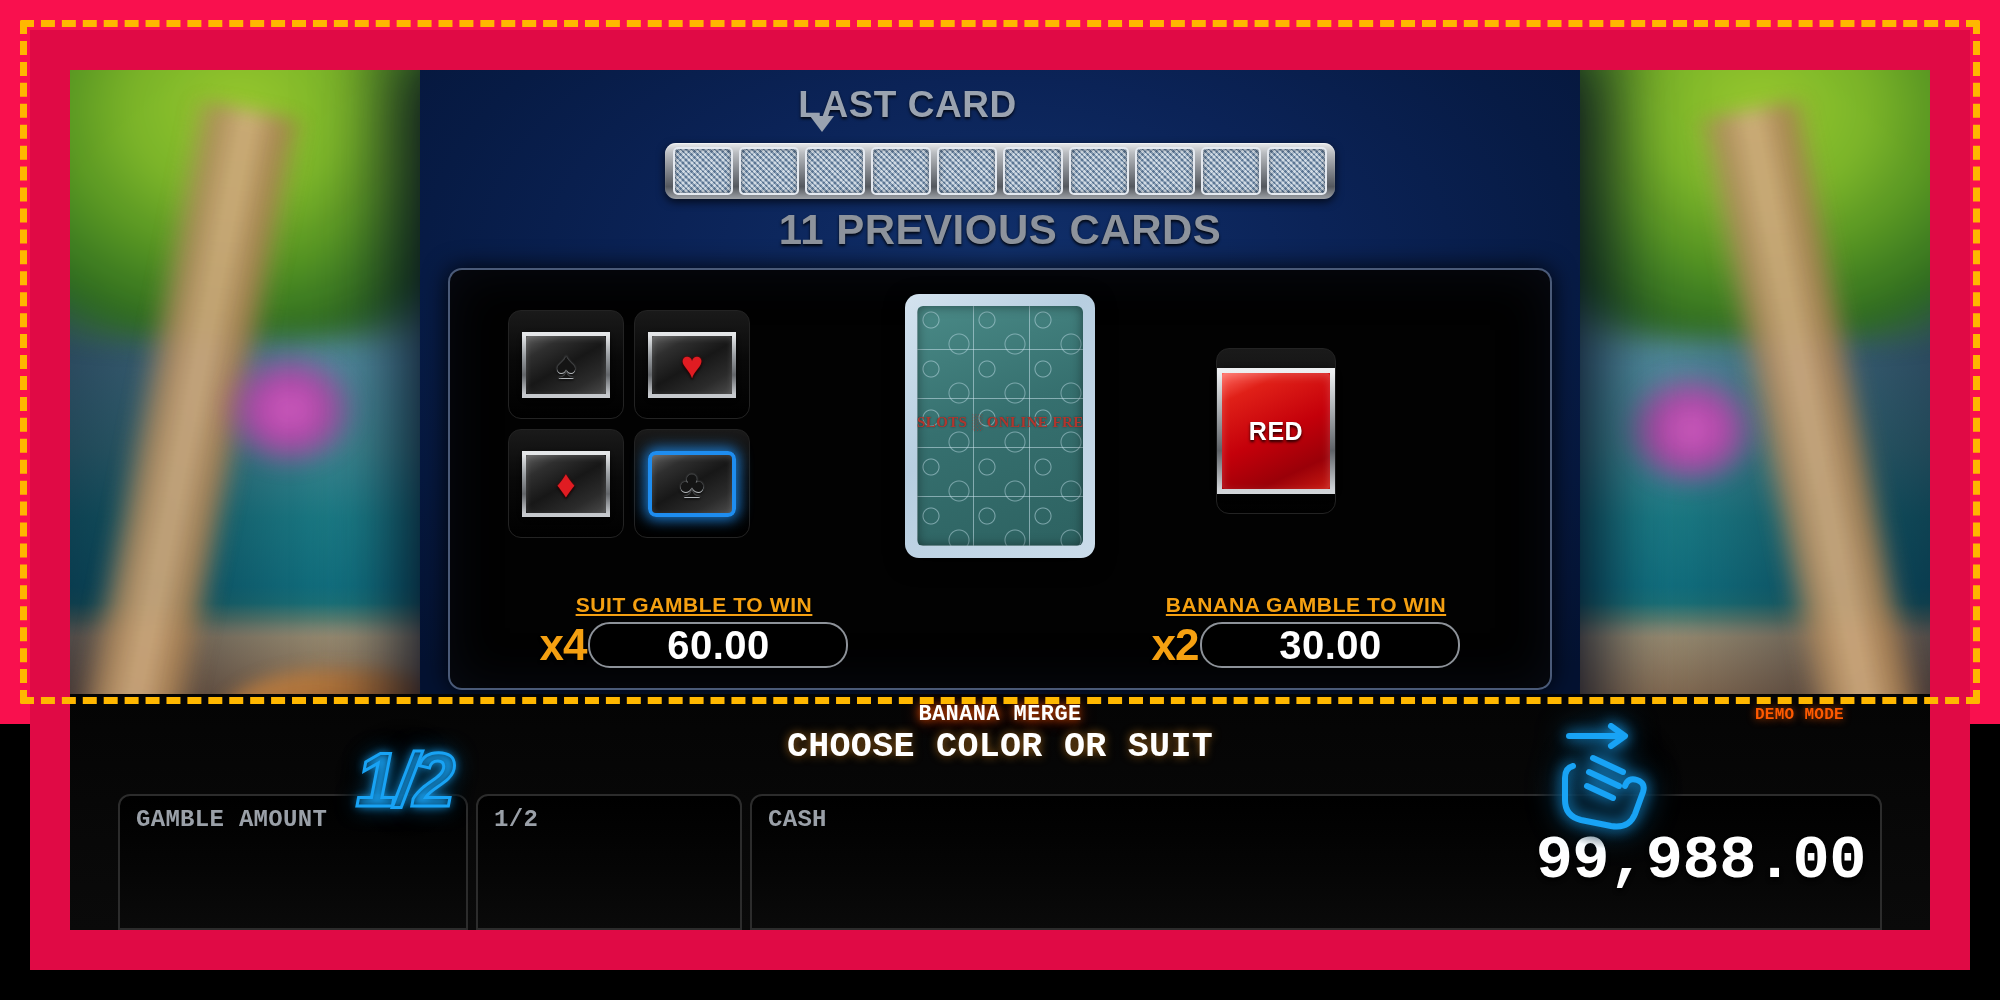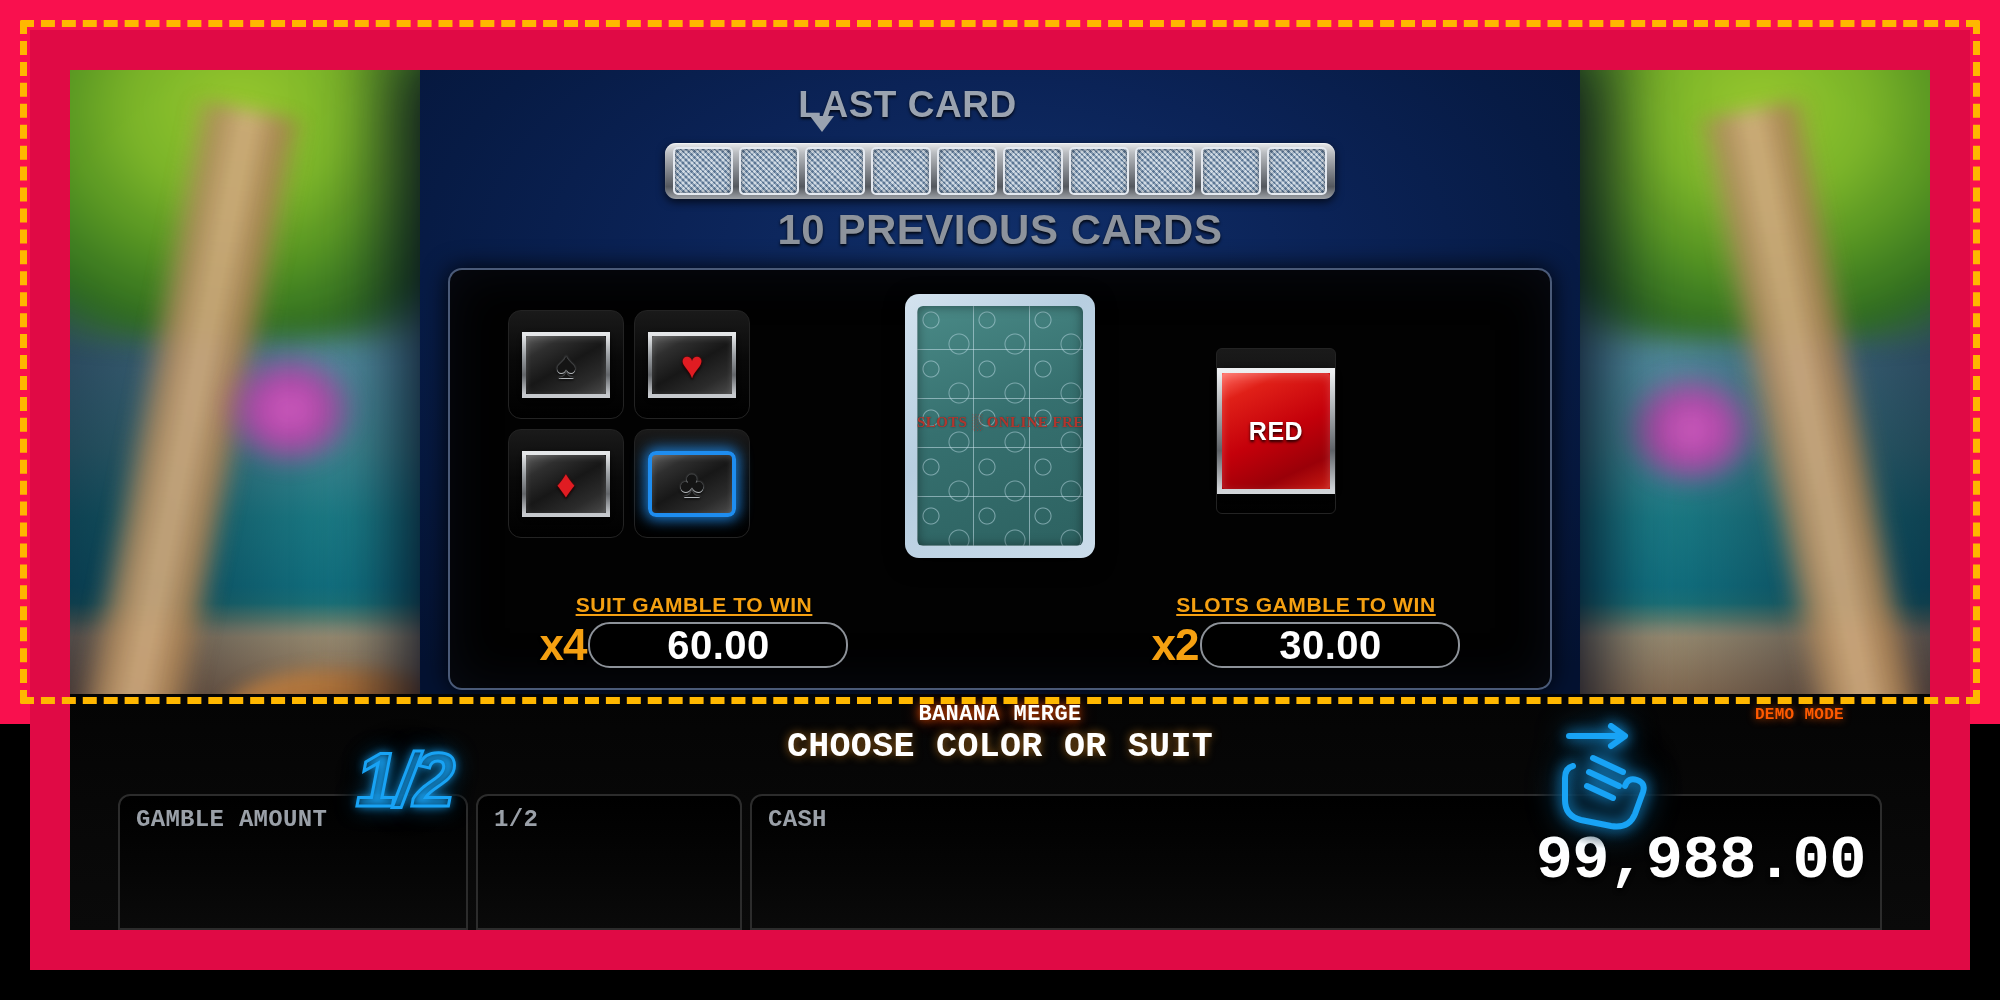--- a/index.html
+++ b/index.html
@@ -212,21 +212,21 @@
     text-shadow:0 0 2px rgba(0,0,0,.45);
     white-space:nowrap;
   }
 
   
   #colorgrid{
     position:absolute;right:58px;top:78px;width:300px;height:166px;
     display:grid;grid-template-columns:1fr 1fr;gap:14px;
   }
   .color-slot{
-    position:relative;border-radius:6px;
+    position:relative;border-radius:13px;
     background:linear-gradient(to bottom,#1a1a1a 0%,#090909 45%,#000 100%);
     border:1px solid #232323;
     display:flex;align-items:center;justify-content:center;cursor:pointer;margin-left:24px;
   }
   .color-face{
     width:108px;height:116px;border-radius:9px;
     display:flex;align-items:center;justify-content:center;
     font-size:25px;font-weight:bold;color:#fff;letter-spacing:.5px;
     text-shadow:0 2px 3px rgba(0,0,0,.85);
   }
@@ -362,21 +362,21 @@
           <div class="minicard"></div>
           <div class="minicard"></div>
           <div class="minicard"></div>
           <div class="minicard"></div>
           <div class="minicard"></div>
           <div class="minicard"></div>
           <div class="minicard"></div>
           <div class="minicard"></div>
         </div>
 
-      <div id="prev-label">10 PREVIOUS CARDS</div>
+      <div id="prev-label">11 PREVIOUS CARDS</div>
 
       <div id="panel">
 
         <div id="suitgrid">
             <div class="suit-slot">
               <div class="suit-face">
                 <span class="suit-glyph g-dark">♠</span>
               </div>
             </div>
             <div class="suit-slot">
@@ -416,21 +416,21 @@
           <div class="win-title">SUIT GAMBLE TO WIN</div>
           <div class="win-row">
             <div class="win-mult">x4</div>
             <div class="win-value-box">
               <span class="win-value">60.00</span>
             </div>
           </div>
         </div>
 
         <div class="win-block" id="color-win">
-          <div class="win-title">SLOTS GAMBLE TO WIN</div>
+          <div class="win-title">BANANA GAMBLE TO WIN</div>
           <div class="win-row">
             <div class="win-mult">x2</div>
             <div class="win-value-box">
               <span class="win-value">30.00</span>
             </div>
           </div>
         </div>
 
       </div>
     </div>

